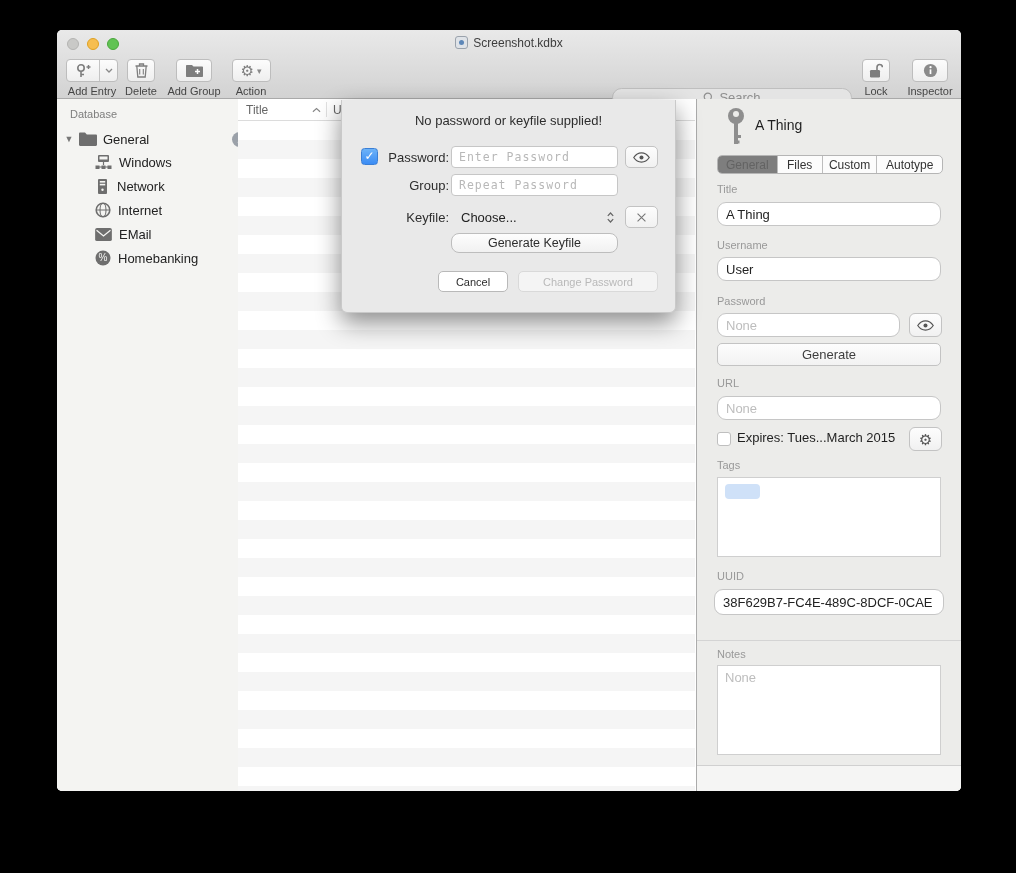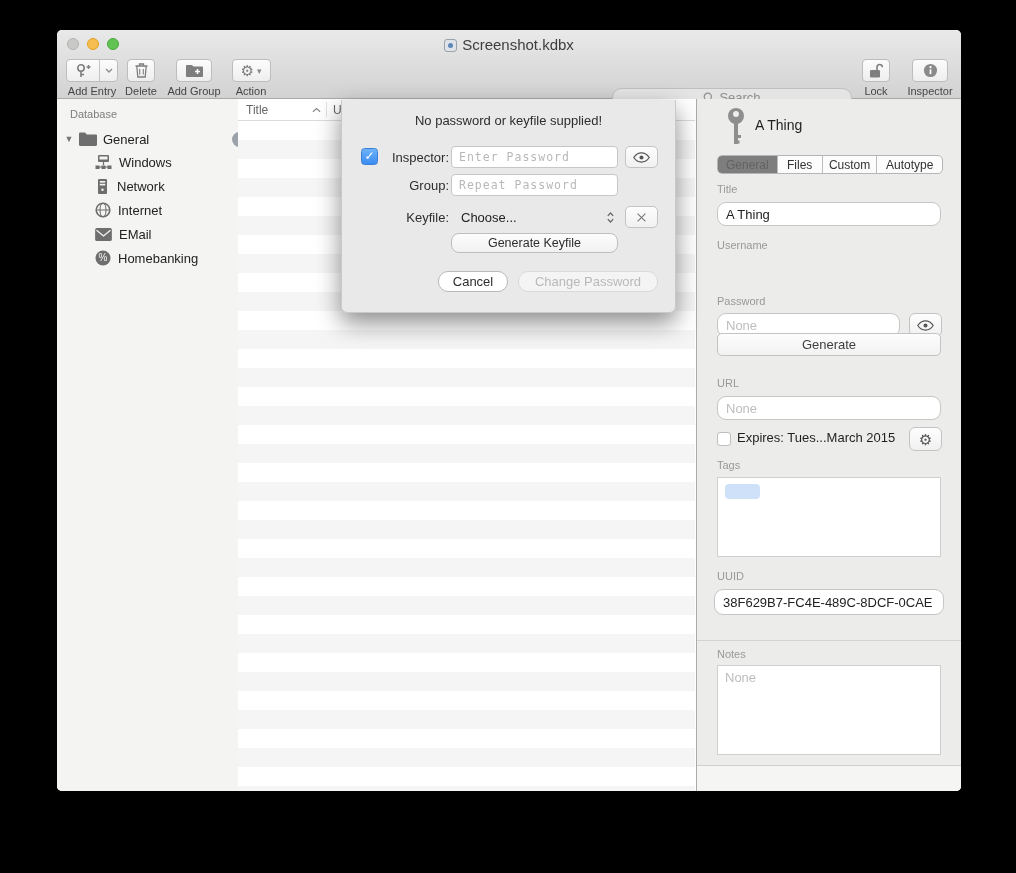--- a/index.html
+++ b/index.html
@@ -10,21 +10,21 @@
             border-radius:5px; overflow:hidden; background:#fff; box-shadow:0 20px 50px rgba(0,0,0,.6); }
 
   
   .header { position:absolute; left:0; top:0; right:0; height:69px;
             background:linear-gradient(#e9e9e9,#d2d2d2); border-bottom:1px solid #a9a9a9; }
   .traffic { position:absolute; left:10px; top:8px; display:flex; gap:8px; }
   .tl { width:12px; height:12px; border-radius:50%; }
   .tl.close { background:#c9c9c7; border:1px solid #b4b4b2; }
   .tl.min   { background:#f6be50; border:1px solid #dfa123; }
   .tl.zoom  { background:#61c354; border:1px solid #4aa73c; }
-  .win-title { position:absolute; left:0; right:0; top:6px; text-align:center; font-size:15px; color:#3d3d3d; }
+  .win-title { position:absolute; left:0; right:0; top:6px; text-align:center; font-size:12px; color:#3d3d3d; }
   .win-title .proxy { display:inline-block; width:13px; height:13px; border-radius:3px;
        background:#dfe3e8; border:1px solid #9aa2ac; vertical-align:-2px; margin-right:5px; position:relative; }
   .win-title .proxy::after { content:""; position:absolute; left:3px; top:3px; width:5px; height:5px;
        border-radius:50%; background:#5d87b8; }
 
   .tb-item { position:absolute; top:29px; display:flex; flex-direction:column; align-items:center; }
   .tb-btn { height:23px; border-radius:4px; border:1px solid #bdbdbd;
             background:linear-gradient(#fcfcfc,#eeeeee); color:#7e7e7e;
             display:flex; align-items:center; justify-content:center; }
   .tb-label { font-size:11px; color:#454545; margin-top:3px; white-space:nowrap; }
@@ -106,21 +106,21 @@
   .d-input::placeholder { color:#b8b8b8; }
   .d-sq { position:absolute; left:283px; width:33px; height:22px; border-radius:5px; border:1px solid #c3c3c3;
           background:linear-gradient(#fdfdfd,#f1f1f1); color:#555;
           display:flex; align-items:center; justify-content:center; }
   .bluecheck { position:absolute; left:19px; top:48px; width:17px; height:17px; border-radius:3.5px;
                background:linear-gradient(#6db3f8,#3b8cf4); border:1px solid #3a7fd6;
                color:#fff; font-size:12px; line-height:15px; text-align:center; }
   .popup { position:absolute; left:119px; top:106px; width:158px; height:22px; font-size:13px; color:#222;
            display:flex; align-items:center; }
   .popup .stepper { position:absolute; right:4px; color:#666; display:flex; }
-  .d-btn { position:absolute; top:171px; height:21px; border-radius:10px; font-size:13px;
+  .d-btn { position:absolute; top:171px; height:21px; border-radius:5px; font-size:11px;
            display:flex; align-items:center; justify-content:center; }
   .d-btn.cancel { left:96px; width:70px; background:#fff; border:1px solid #b9b9b9; color:#2d2d2d; }
   .d-btn.disabled { left:176px; width:140px; background:#f4f4f4; border:1px solid #d9d9d9; color:#b9b9b9; }
   .gen-keyfile { position:absolute; left:109px; top:133px; width:167px; height:20px; border-radius:8px;
                  border:1px solid #bdbdbd; background:linear-gradient(#fdfdfd,#f1f1f1);
                  font-size:12.5px; color:#2d2d2d; display:flex; align-items:center; justify-content:center; }
   svg { display:block; }
 </style>
 </head>
 <body>
@@ -358,31 +358,32 @@
           <div class="tab sel" style="flex:60;">General</div>
           <div class="tab" style="flex:45;text-align:center;">Files</div>
           <div class="tab" style="flex:55;">Custom</div>
           <div class="tab" style="flex:66;">Autotype</div>
         </div>
 
         <div class="insp-label" style="left:20px; top:84px;">Title</div>
         <input class="insp-input" style="left: 20px; top: 103px; width: 224px;" readonly="" value="A Thing">
 
         <div class="insp-label" style="left:20px; top:140px;">Username</div>
+        <input class="insp-input" style="left: 20px; top: 158px; width: 224px;" readonly="" value="User">
 
         <div class="insp-label" style="left:20px; top:196px;">Password</div>
         <input class="insp-input" style="left: 20px; top: 214px; width: 183px;" readonly="" placeholder="None">
         <div class="sq-btn" style="left:212px; top:214px;">
           <svg width="17" height="11" viewBox="0 0 22 14">
               <path d="M1 7C4 2.5 8 1 11 1s7 1.5 10 6c-3 4.5-7 6-10 6S4 11.5 1 7z" fill="none" stroke="currentColor" stroke-width="1.6"></path>
               <circle cx="11" cy="7" r="2.6" fill="currentColor"></circle>
             </svg>
         </div>
 
-        <div class="wide-btn" style="top:234px;">Generate</div>
+        <div class="wide-btn" style="top:244px;">Generate</div>
 
         <div class="insp-label" style="left:20px; top:278px;">URL</div>
         <input class="insp-input" style="left: 20px; top: 297px; width: 224px;" readonly="" placeholder="None">
 
         <span class="cbox" style="left:20px; top:333px;"></span>
         <div style="position:absolute; left:40px; top:331px; font-size:13px; color:#1f1f1f;">Expires: Tues...March 2015</div>
         <div class="sq-btn" style="left:212px; top:328px;">
           <span class="gear-glyph" style="color:#555;">⚙</span>
         </div>
 
@@ -400,21 +401,21 @@
         <textarea class="notesbox" readonly="" placeholder="None" style=""></textarea>
 
         <div class="insp-bottom"></div>
       </div>
     </div>
 
     <div class="sheet">
       <div class="sheet-msg">No password or keyfile supplied!</div>
 
       <span class="bluecheck">✓</span>
-      <div class="d-label" style="left:36px; top:50px; width:71px;">Inspector:</div>
+      <div class="d-label" style="left:36px; top:50px; width:71px;">Password:</div>
       <input class="d-input" style="top: 46px;" readonly="" placeholder="Enter Password">
       <div class="d-sq" style="top:46px;">
         <svg width="17" height="11" viewBox="0 0 22 14">
             <path d="M1 7C4 2.5 8 1 11 1s7 1.5 10 6c-3 4.5-7 6-10 6S4 11.5 1 7z" fill="none" stroke="currentColor" stroke-width="1.6"></path>
             <circle cx="11" cy="7" r="2.6" fill="currentColor"></circle>
           </svg>
       </div>
 
       <div class="d-label" style="left:36px; top:78px; width:71px;">Group:</div>
       <input class="d-input" style="top: 74px;" readonly="" placeholder="Repeat Password">

